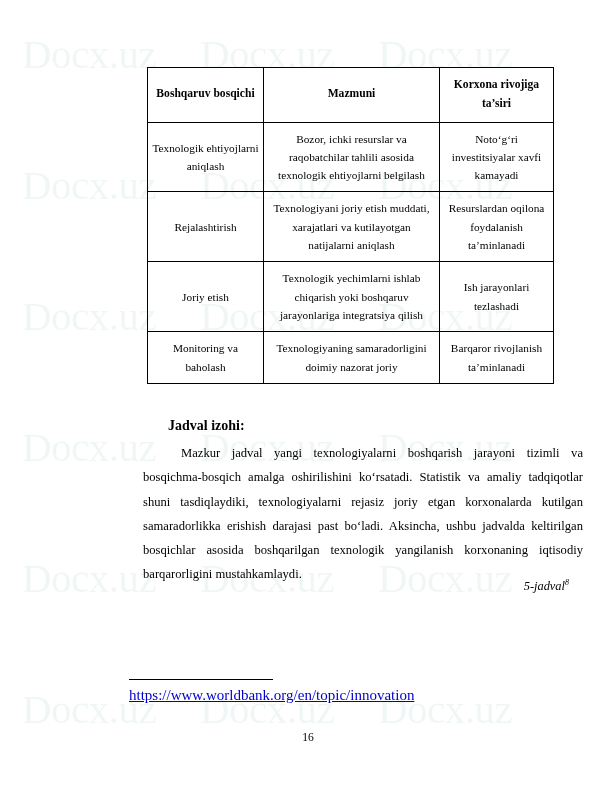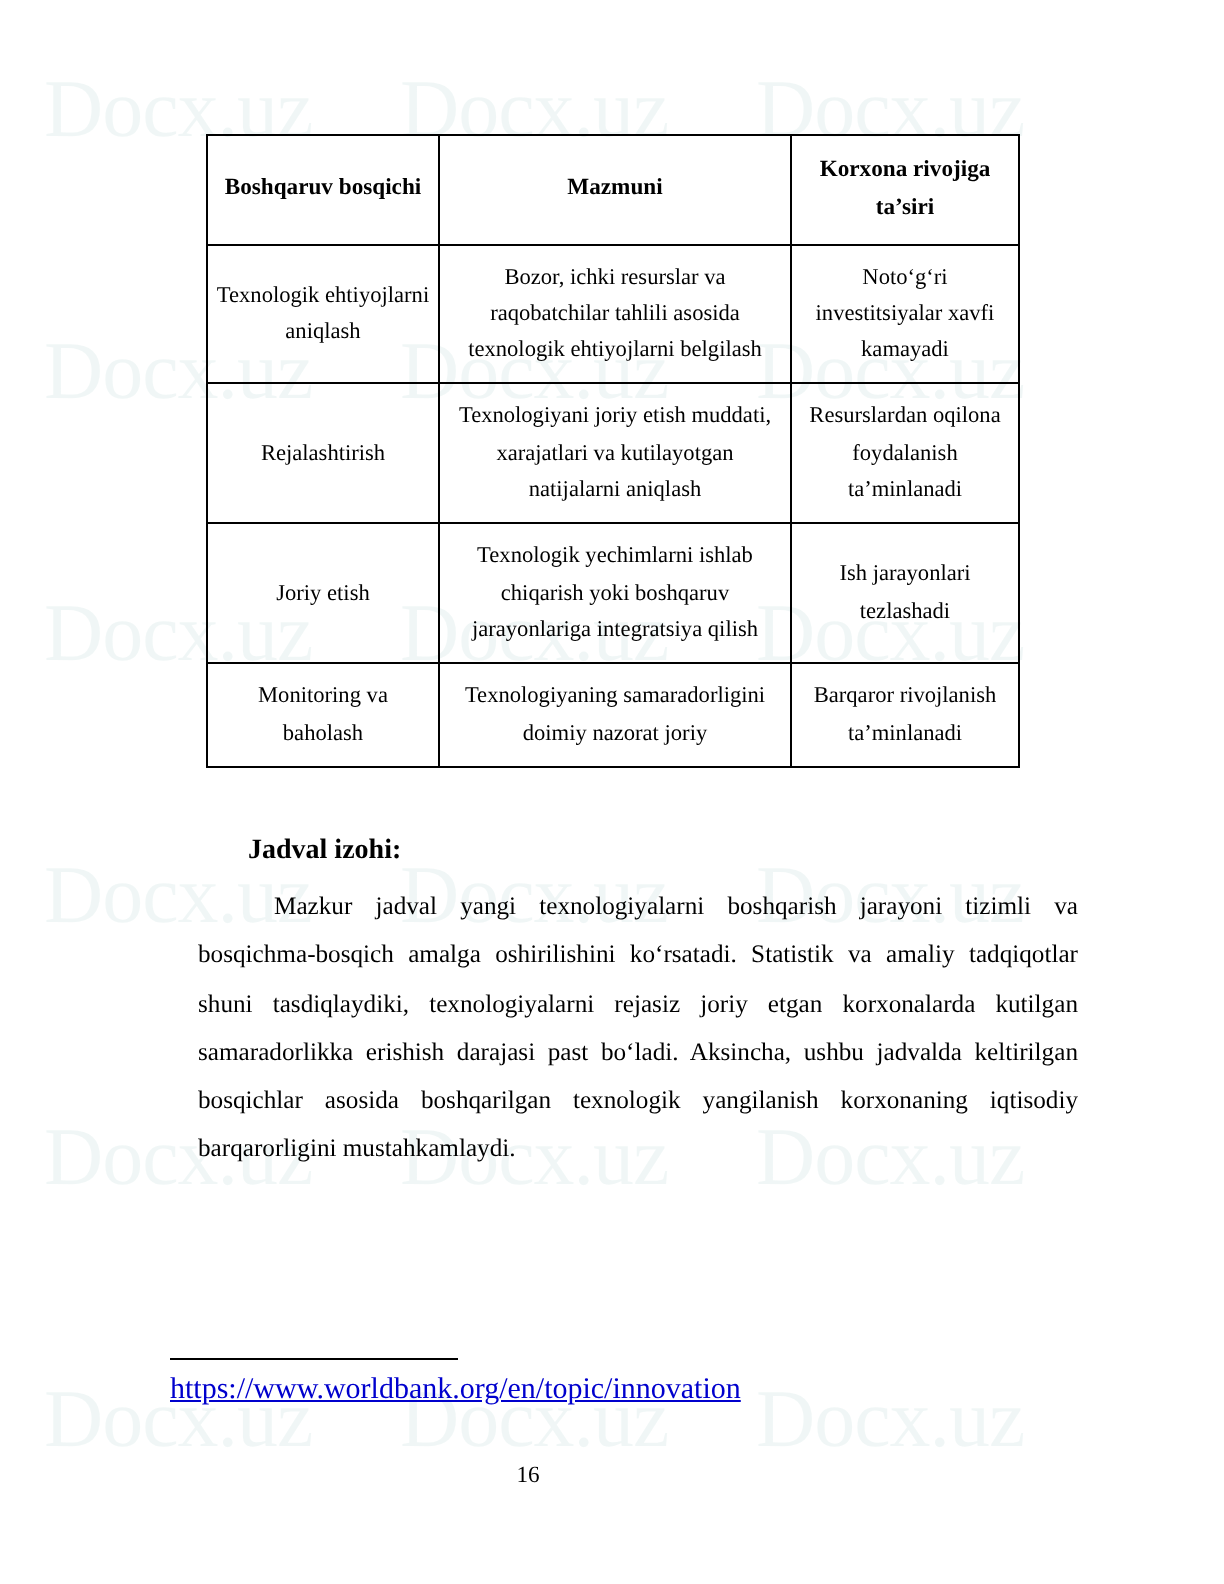--- a/index.html
+++ b/index.html
@@ -33,20 +33,21 @@
     opacity: 0.055;
     letter-spacing: -0.5px;
     white-space: nowrap;
   }
 
   
   #page {
     position: absolute;
     inset: 0;
     z-index: 1;
+    margin-left: 44px;
   }
 
   
   #jadval-wrap {
     position: absolute;
     left: 103px;
     top: 67px;
     width: 406px;
   }
   table.jadval {
@@ -214,20 +215,21 @@
           <td>Texnologiyaning samaradorligini doimiy nazorat joriy</td>
           <td>Barqaror rivojlanish ta’minlanadi</td>
         </tr>
       </tbody>
     </table>
   </div>
 
   <div class="izohi-head">Jadval izohi:</div>
   <div id="para">Mazkur jadval yangi texnologiyalarni boshqarish jarayoni tizimli va bosqichma-bosqich amalga oshirilishini ko‘rsatadi. Statistik va amaliy tadqiqotlar shuni tasdiqlaydiki, texnologiyalarni rejasiz joriy etgan korxonalarda kutilgan samaradorlikka erishish darajasi past bo‘ladi. Aksincha, ushbu jadvalda keltirilgan bosqichlar asosida boshqarilgan texnologik yangilanish korxonaning iqtisodiy barqarorligini mustahkamlaydi.</div>
 
+  <div id="jadval-num"><span>5-jadval</span><sup>8</sup></div>
 
 
   <div id="footnote-rule"></div>
   <div id="footnote">
     <div><span class="fn-link">https://www.worldbank.org/en/topic/innovation</span></div>
   </div>
 
   <div id="page-number">16</div>
 
 </div>

